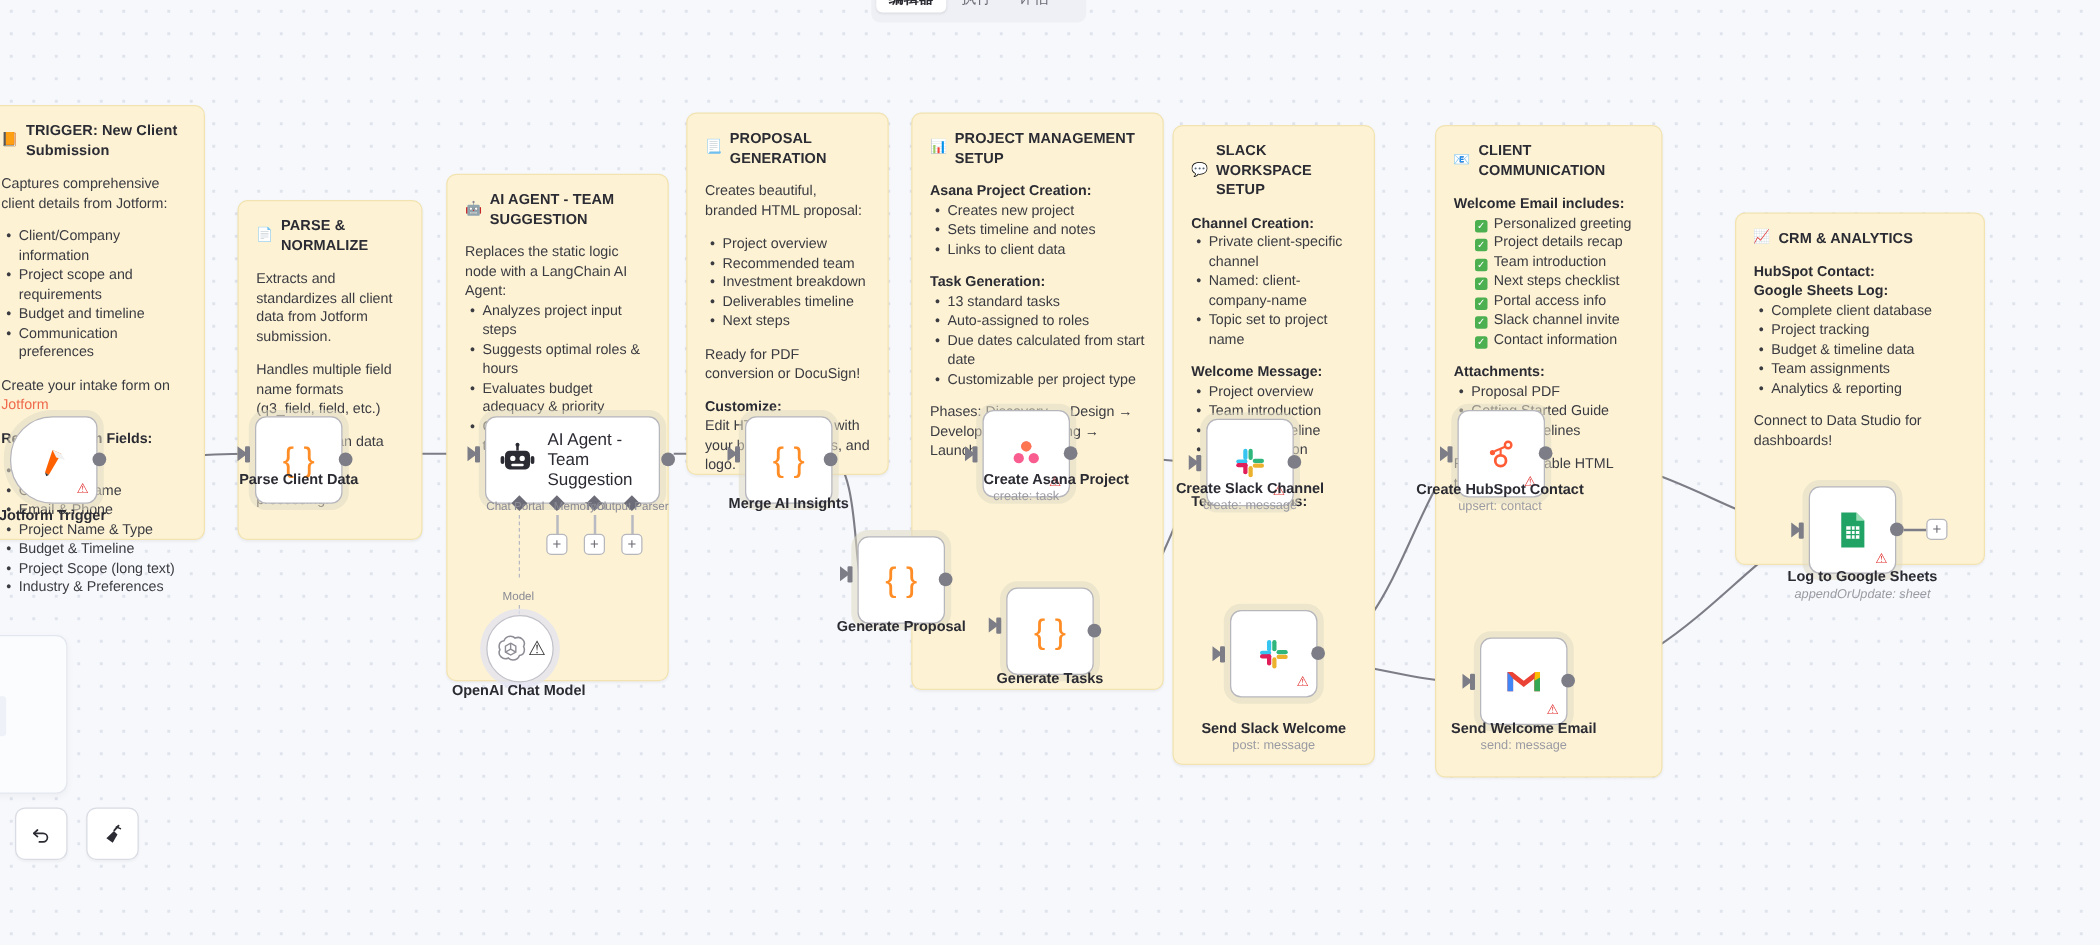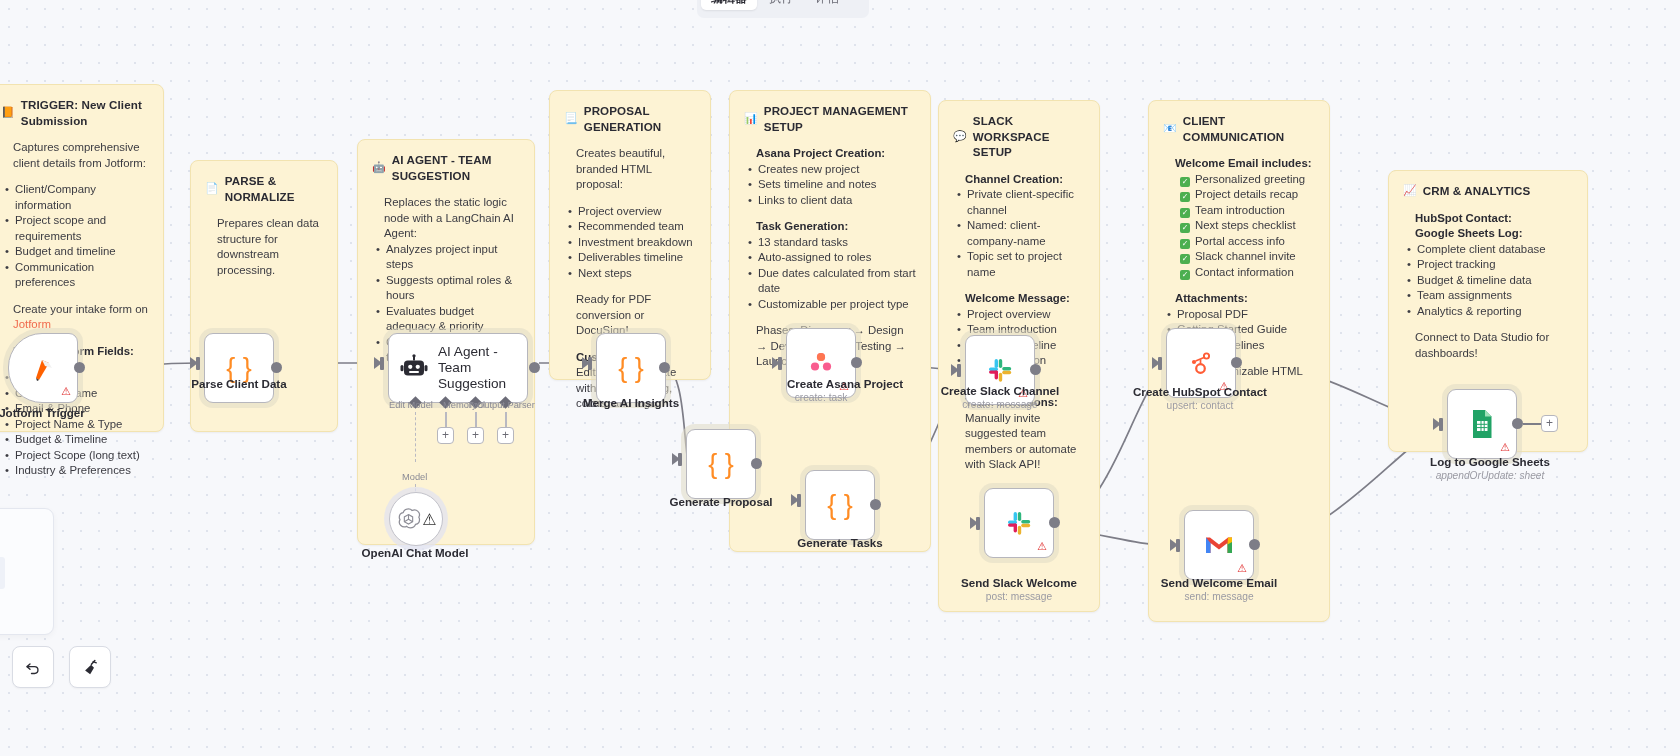--- a/index.html
+++ b/index.html
@@ -24,21 +24,21 @@
     font-size:11.4px;
     line-height:15.5px;
     color:#3b3b42;
     box-shadow:0 1px 2px rgba(0,0,0,.05);
   }
   .sticky .st-title{
     font-weight:bold;font-size:11.6px;color:#2b2b33;margin-bottom:12px;
     display:flex;align-items:center;gap:6px;letter-spacing:.1px;
   }
   .sticky .st-title .emo{font-size:11px;line-height:1;}
-  .sticky p{margin:0 0 11px 12px;}
+  .sticky p{margin:0 0 11px 0;}
   .sticky p.tight{margin-bottom:0;}
   .sticky b{font-weight:bold;color:#2b2b33;}
   .sticky ul{margin:0 0 11px 0;padding-left:14px;list-style:none;}
   .sticky ul li{position:relative;margin:0;}
   .sticky ul li:before{content:"•";position:absolute;left:-10px;}
   .sticky ul.chk li:before{content:"";}
   .sticky ul.chk li{padding-left:3px;}
   .chkbox{
     display:inline-block;width:10px;height:10px;border-radius:2px;
     background:#4caf50;color:#fff;font-size:8px;line-height:10px;
@@ -190,20 +190,22 @@
       <li>Project Scope (long text)</li>
       <li>Industry &amp; Preferences</li>
     </ul>
   </div>
 
   <div class="sticky" style="left:190px;top:160px;width:148px;height:272px;">
     <div class="st-title">
       <span class="emo">📄</span>
       <span>PARSE &amp; NORMALIZE</span>
     </div>
+    <p>Extracts and standardizes all client data from Jotform submission.</p>
+    <p>Handles multiple field name formats (q3_field, field, etc.)</p>
     <p>Prepares clean data structure for downstream processing.</p>
   </div>
 
   <div class="sticky" style="left:357px;top:139px;width:178px;height:406px;">
     <div class="st-title">
       <span class="emo">🤖</span>
       <span>AI AGENT - TEAM SUGGESTION</span>
     </div>
     <p class="tight">Replaces the static logic node with a LangChain AI Agent:</p>
     <ul>
@@ -265,21 +267,20 @@
       <li>Topic set to project name</li>
     </ul>
     <p class="tight"><b>Welcome Message:</b></p>
     <ul>
       <li>Project overview</li>
       <li>Team introduction</li>
       <li>Budget &amp; timeline</li>
       <li>Communication guidelines</li>
     </ul>
     <p class="tight"><b>Team Invitations:</b></p>
-    <p>Manually invite suggested team members or automate with Slack API!</p>
   </div>
 
   <div class="sticky" style="left:1148px;top:100px;width:182px;height:522px;">
     <div class="st-title">
       <span class="emo">📧</span>
       <span>CLIENT COMMUNICATION</span>
     </div>
     <p class="tight"><b>Welcome Email includes:</b></p>
     <ul class="chk">
       <li><span class="chkbox">✓</span><span>Personalized greeting</span></li>
@@ -349,21 +350,21 @@
     <span style="font-size:13.6px;color:#2b2b33;line-height:16px;max-width:86px;">AI Agent - Team Suggestion</span>
   </div>
   <div class="inbar" style="left:380px;top:357px;"></div>
   <div class="inarrow" style="left:374px;top:357px;"></div>
   <div class="dot" style="left:529px;top:362px;"></div>
 
   <div class="port-diamond" style="left:411px;top:398px;"></div>
   <div class="port-diamond" style="left:441px;top:398px;"></div>
   <div class="port-diamond" style="left:471px;top:398px;"></div>
   <div class="port-diamond" style="left:501px;top:398px;"></div>
-  <div class="port-label" style="left:389px;top:400px;">Edit Model</div>
+  <div class="port-label" style="left:389px;top:400px;">Chat Portal</div>
   <div class="port-label" style="left:443px;top:400px;">Memory</div>
   <div class="port-label" style="left:468px;top:400px;">Tool</div>
   <div class="port-label" style="left:477px;top:400px;">Output Parser</div>
 
   <div class="port-line" style="left:445px;top:412px;height:16px;"></div>
   <div class="port-line" style="left:475px;top:412px;height:16px;"></div>
   <div class="port-line" style="left:505px;top:412px;height:16px;"></div>
   <div class="plusbtn" style="left:437px;top:427px;">+</div>
   <div class="plusbtn" style="left:467px;top:427px;">+</div>
   <div class="plusbtn" style="left:497px;top:427px;">+</div>

